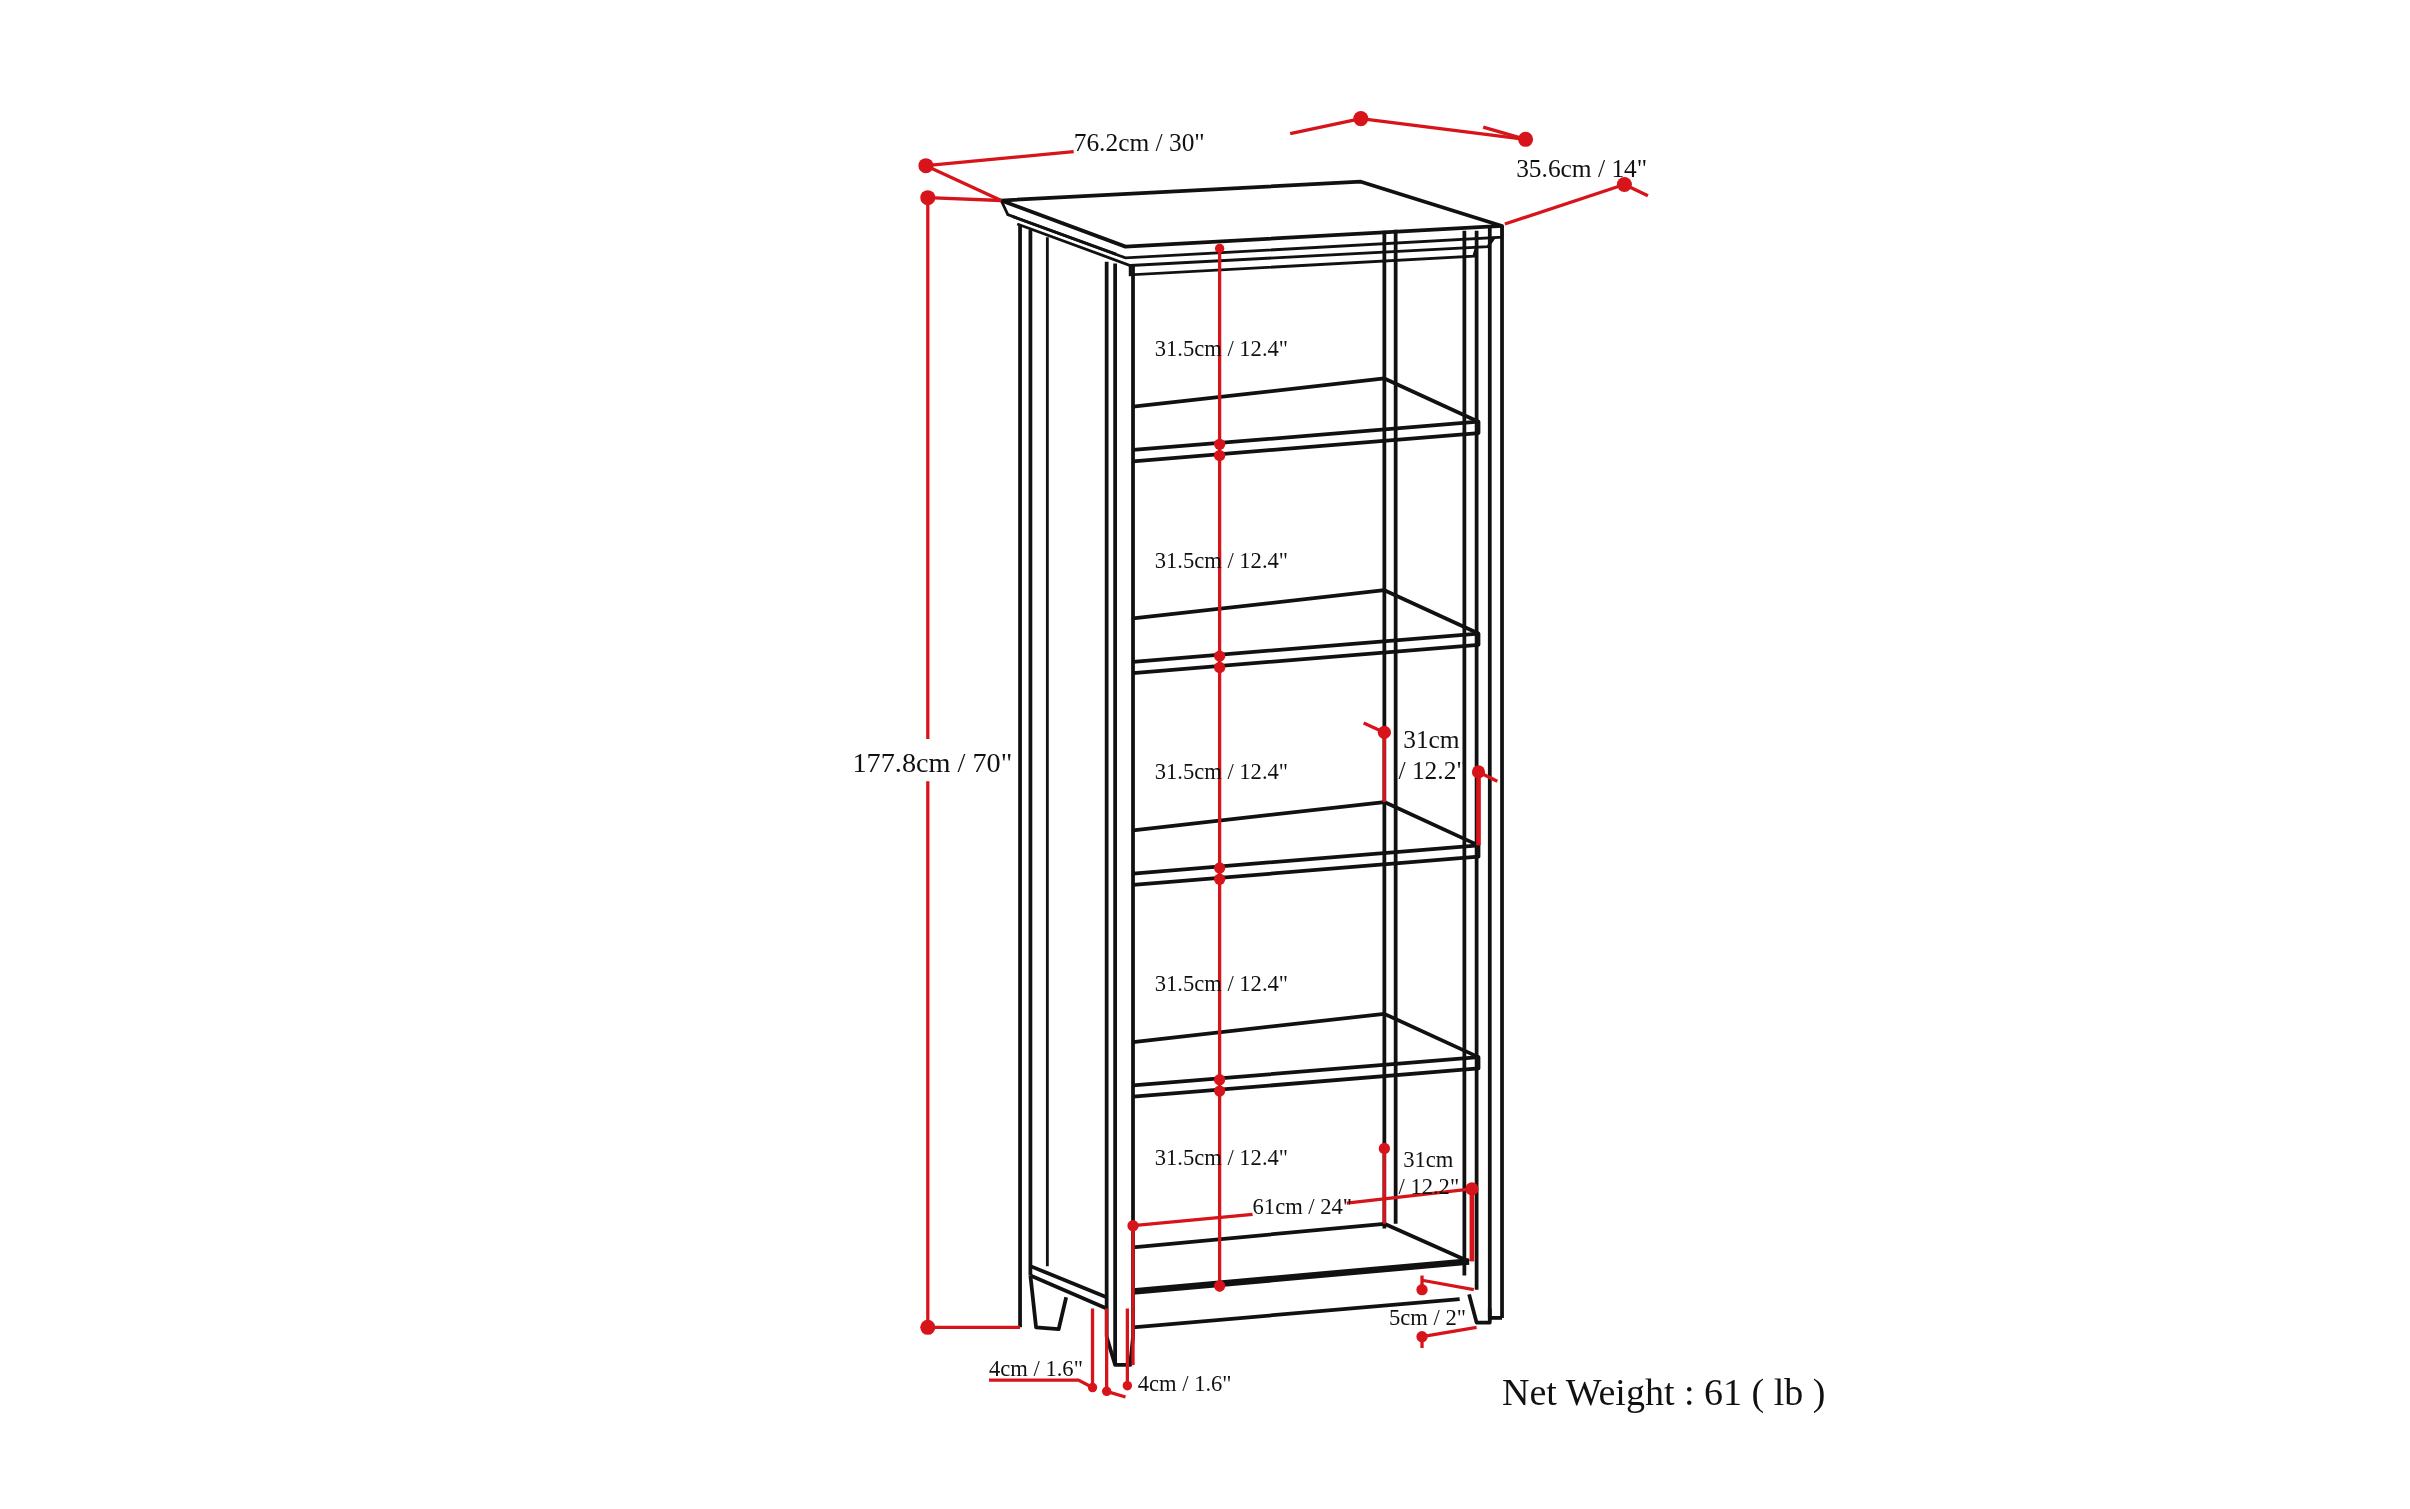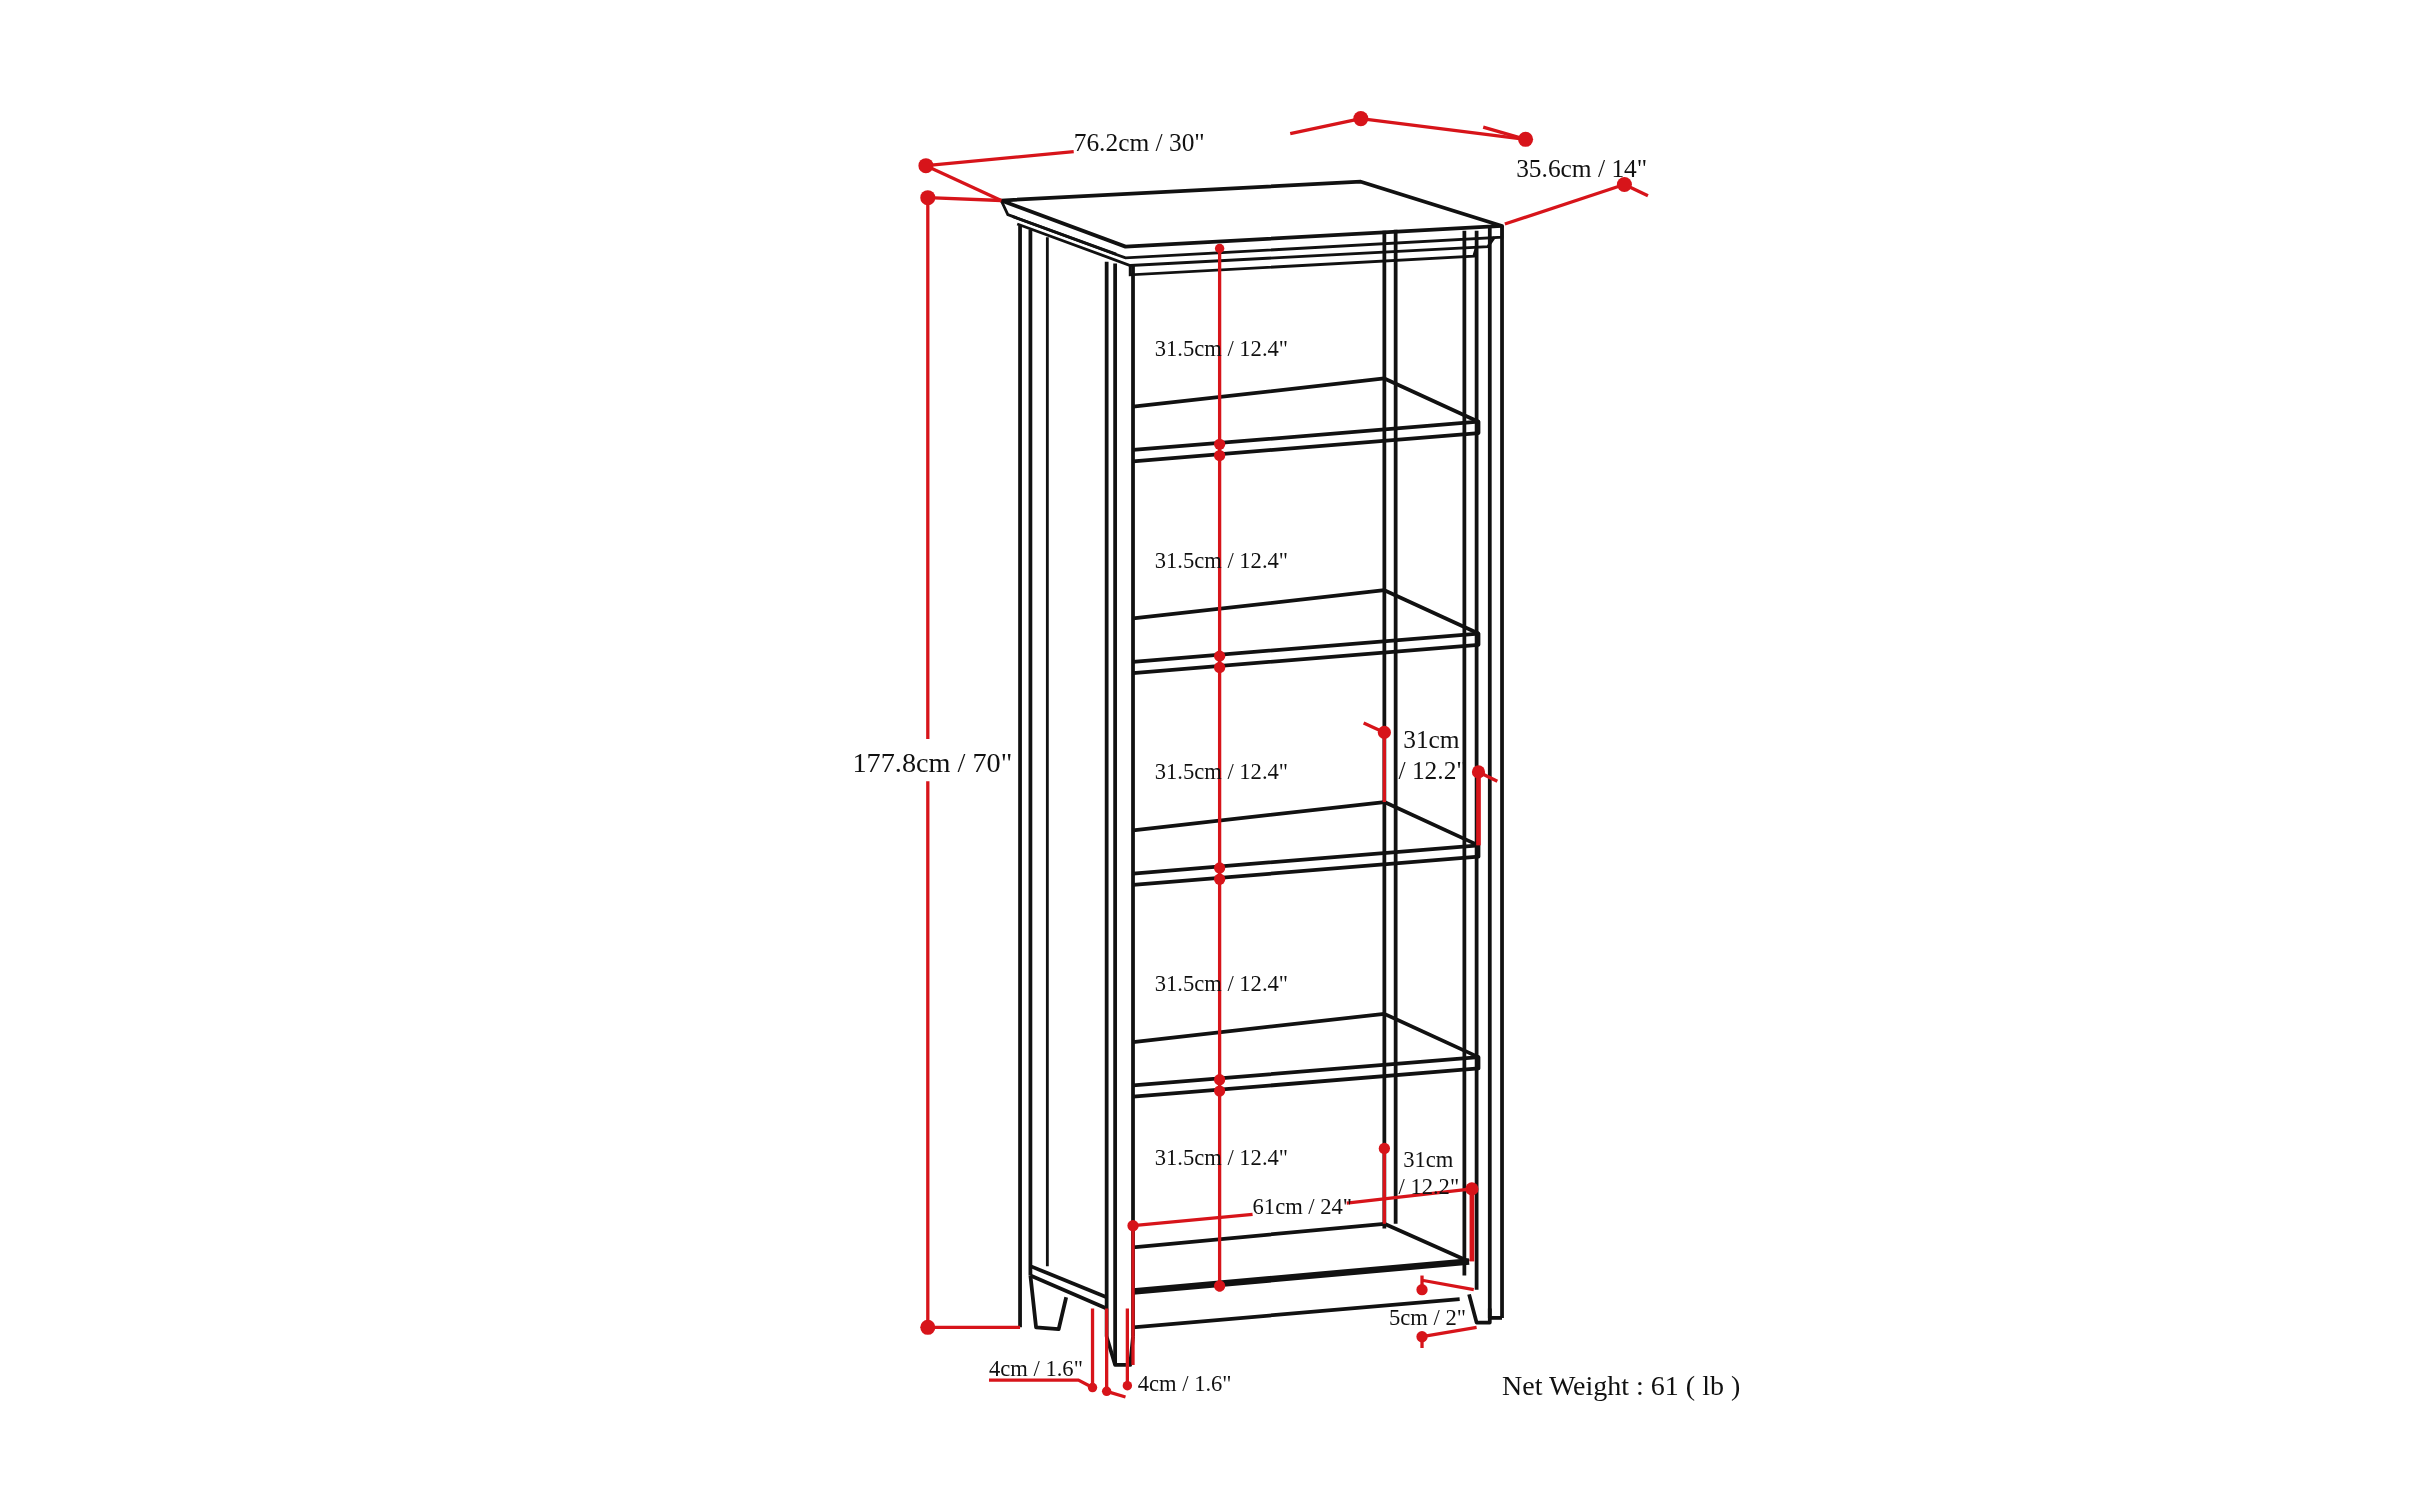--- a/index.html
+++ b/index.html
@@ -6,21 +6,21 @@
   body { width: 2411px; height: 1509px; position: relative; overflow: hidden; }
   #diagram { position: absolute; left: 0; top: 0; width: 2411px; height: 1509px; }
   .lbl { font-family: "Liberation Serif", "DejaVu Serif", serif; fill: #111; }
   .lbl-md { font-size: 27px; }
   .lbl-lg { font-size: 30px; }
   .lbl-sm { font-size: 24px; }
   .line { stroke: #111; stroke-width: 4; fill: none; stroke-linejoin: round; }
   .thin { stroke: #111; stroke-width: 3; fill: none; }
   .dim { stroke: #d7141a; stroke-width: 3.5; fill: none; }
   .dot { fill: #d7141a; }
-  .weight { position: absolute; left: 1502px; top: 1370px; font-family: "Liberation Serif", "DejaVu Serif", serif; font-size: 28px; color: #111; text-align: center; }
+  .weight { position: absolute; left: 1502px; top: 1370px; font-family: "Liberation Serif", "DejaVu Serif", serif; font-size: 38px; color: #111; text-align: center; }
 </style>
 </head>
 <body>
 
 <svg id="diagram" viewBox="0 0 2560 1603" xmlns="http://www.w3.org/2000/svg">
 
   <g>
 
     <polygon class="line" points="1063,213 1445,193 1595,240 1195,262"></polygon>
 

